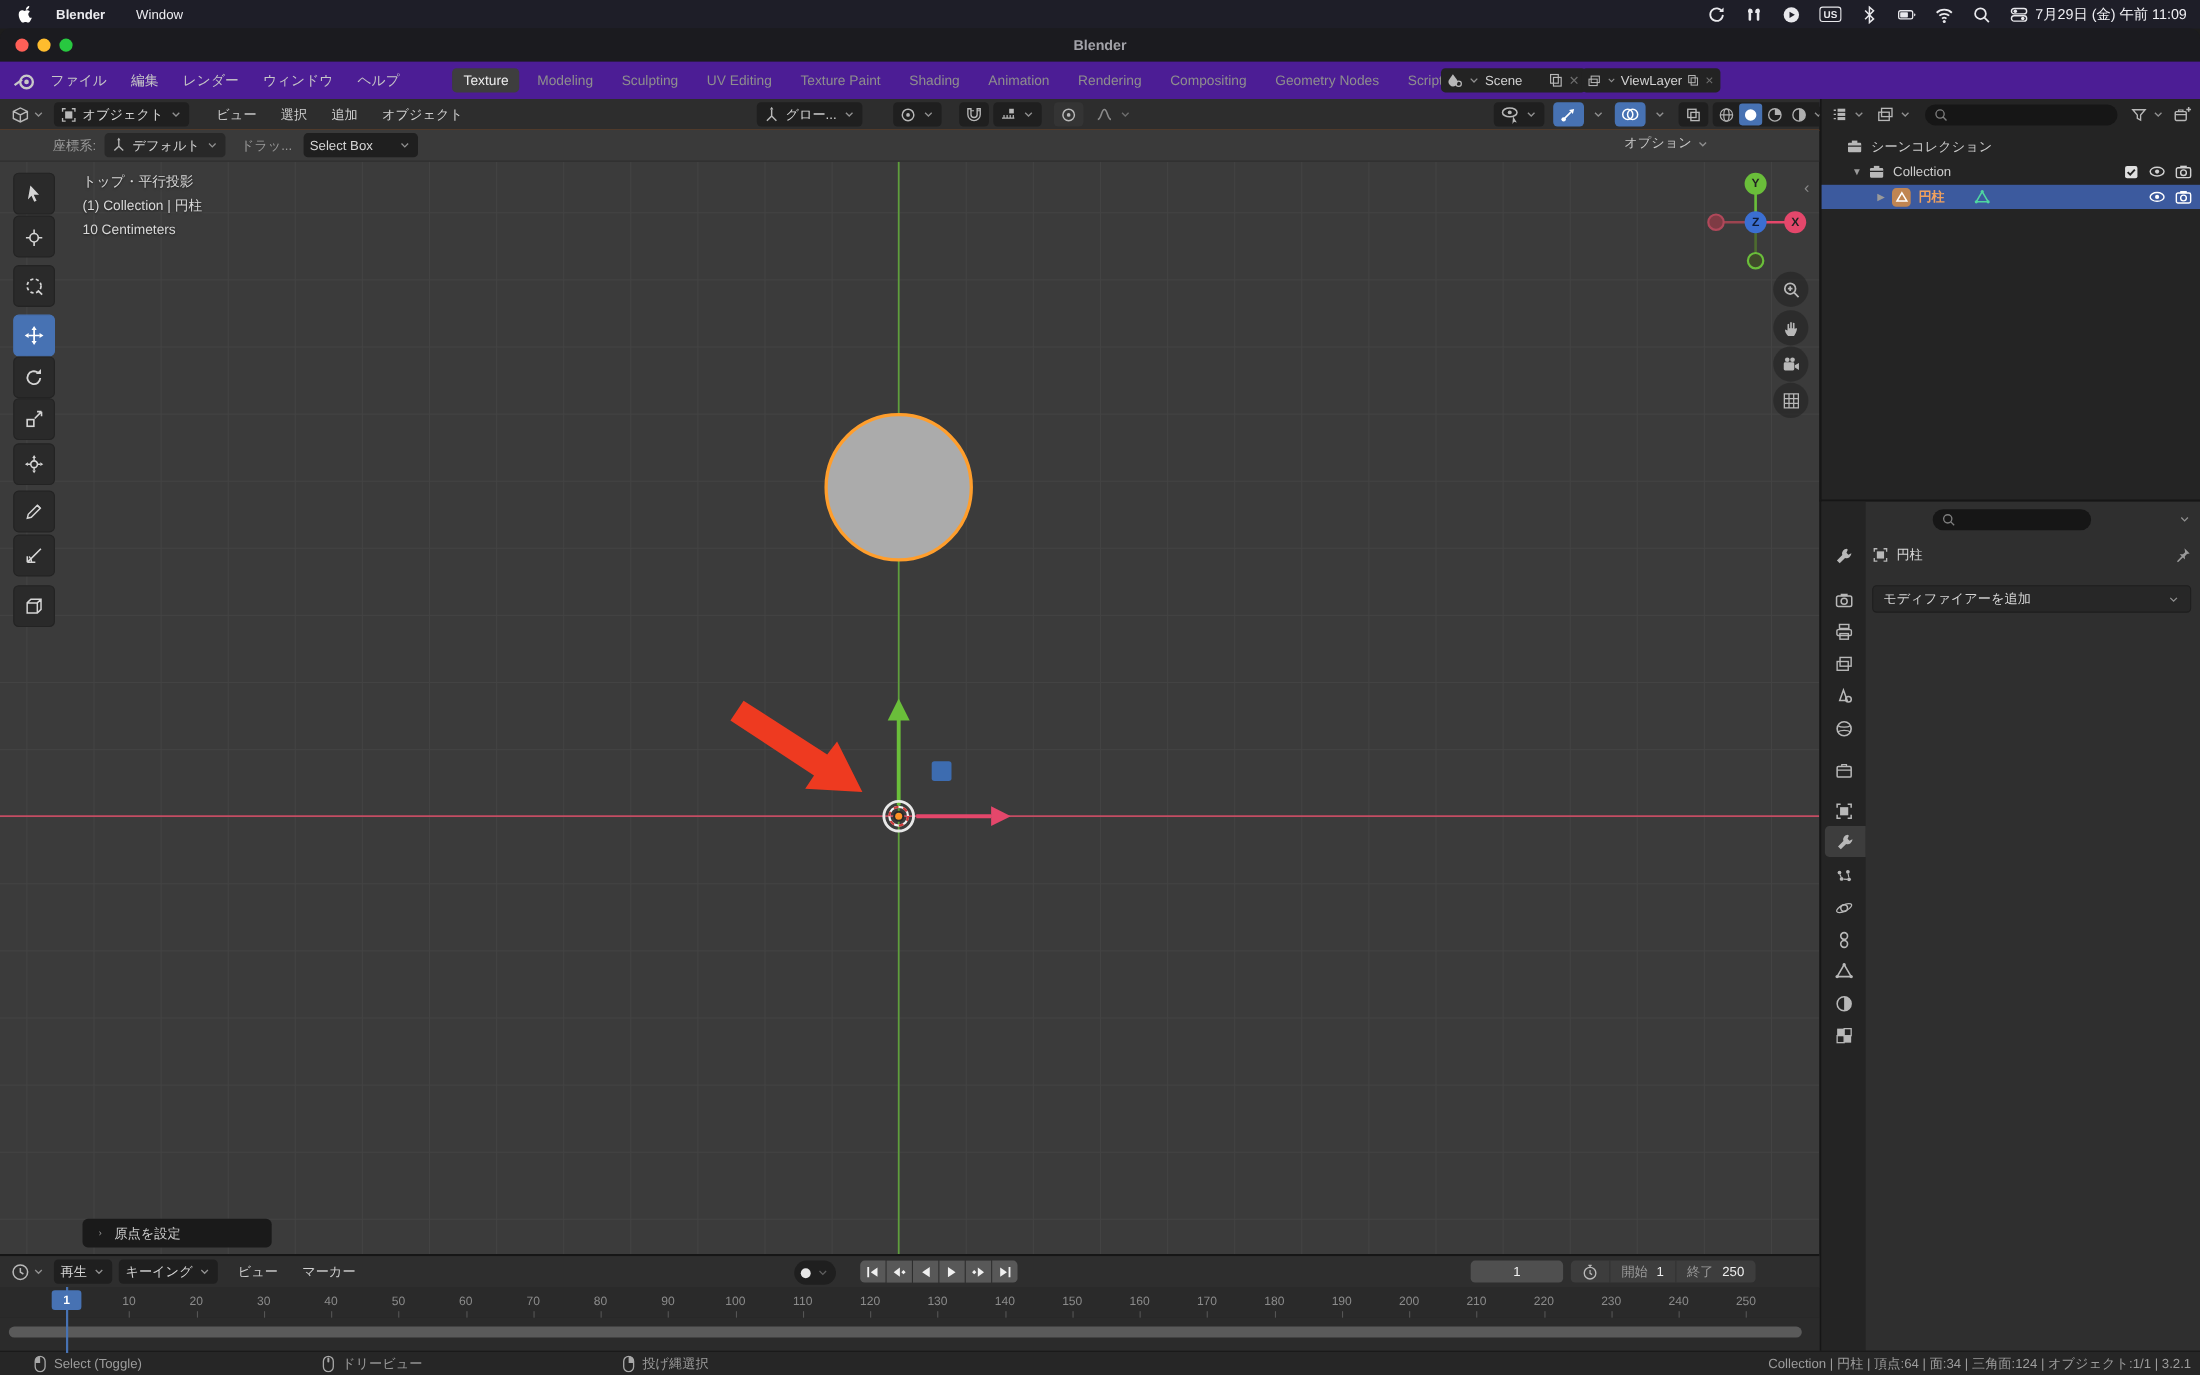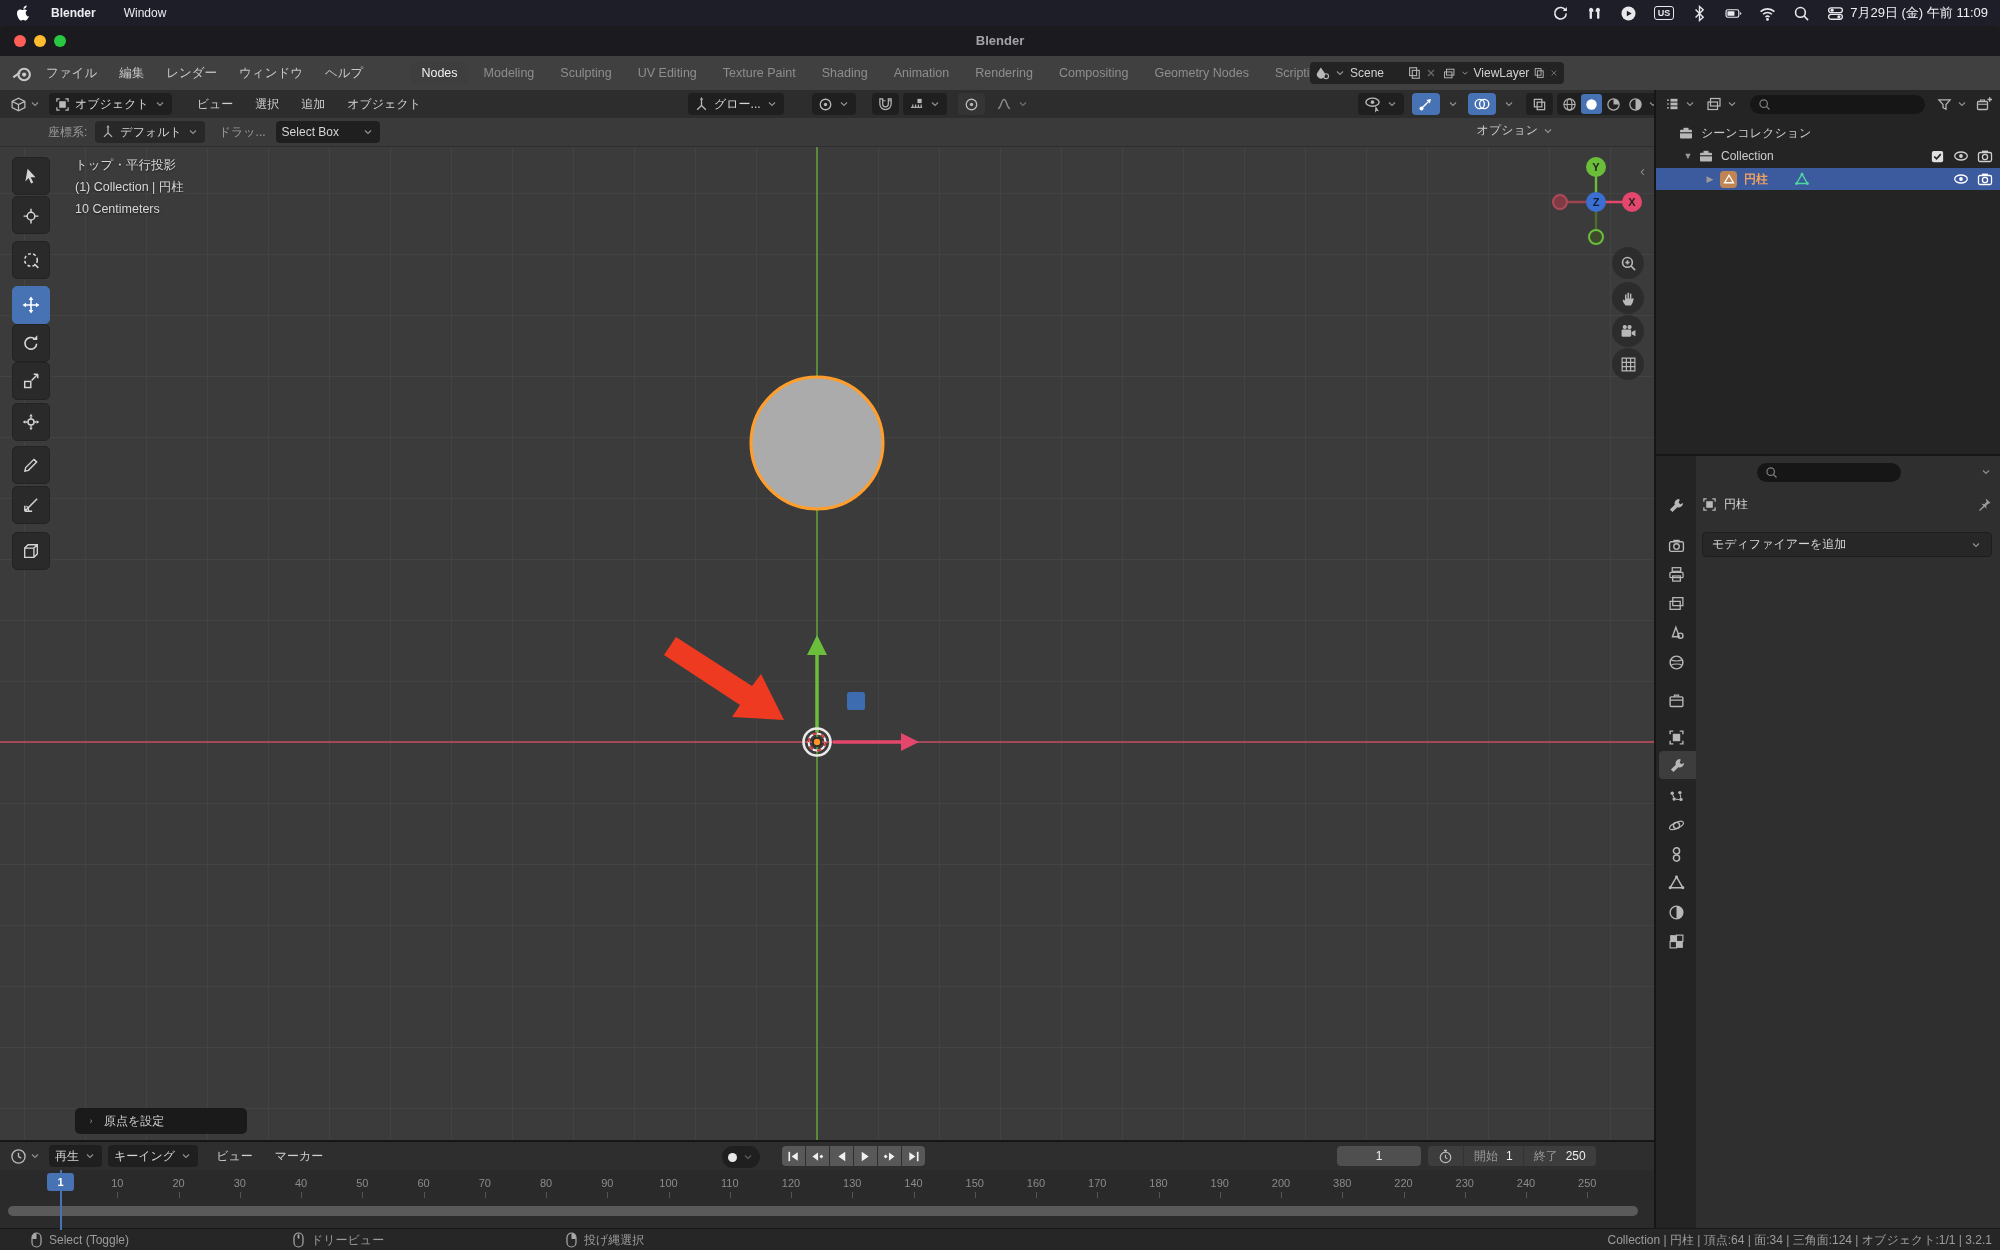--- a/index.html
+++ b/index.html
@@ -16,21 +16,21 @@
   #menubar .mname{margin-right:28px;}
   #mb-icons{display:flex;align-items:center;gap:17px;margin-left:auto;}
   #mb-icons .ic{width:17px;height:17px;color:#e8e8ec;}
   .kbpill{border:1.5px solid #e8e8ec;border-radius:3px;font-size:9px;font-weight:bold;padding:1px 3px;color:#e8e8ec;}
   #clock{margin:0 12px 0 6px;font-size:13px;color:#f0f0f4;white-space:nowrap;text-align:center;}
   
   #titlebar{left:0;top:26px;width:2000px;height:30px;background:#1b1b1f;border-radius:9px 9px 0 0;border-bottom:1px solid #101012;}
   .tl{width:12px;height:12px;border-radius:50%;position:absolute;top:9px;}
   #titlebar .wt{position:absolute;left:0;right:0;top:7px;text-align:center;color:#a2a2a8;font-weight:bold;font-size:13px;}
   
-  #topbar{left:0;top:56px;width:2000px;height:34px;background:#404040;display:flex;align-items:center;border-bottom:7px solid #c4b5fd;}
+  #topbar{left:0;top:56px;width:2000px;height:34px;background:#4c1d95;display:flex;align-items:center;border-bottom:7px solid #c4b5fd;}
   #topbar .menu{color:#c6c6c6;margin-right:22px;font-size:12.5px;white-space:nowrap;}
   #tb-ws{display:flex;align-items:center;gap:6px;margin-left:26px;}
   #tb-ws .ws{padding:4px 10px;border-radius:4px;color:#8e8e8e;font-size:12.5px;white-space:nowrap;}
   #tb-ws .ws.active{background:#3e3e3e;color:#efefef;}
   #tb-ws .plus{color:#9a9a9a;font-size:15px;padding:0 4px;}
   .idpill{display:flex;align-items:center;background:#232323;border-radius:4px;height:22px;padding:0 5px;gap:4px;}
   .idpill .txt{color:#d2d2d2;}
   
   #viewport{left:0;top:90px;width:1654px;height:1050px;background:#3b3b3b;overflow:hidden;}
   #vph1{position:absolute;left:0;top:0;width:100%;height:28px;background:#2d2d2d;display:flex;align-items:center;border-bottom:1px solid #f97316;z-index:30;}
@@ -177,21 +177,21 @@
         </svg>
       </span>
     <span id="tb-menus" class="row">
         <span class="menu">ファイル</span>
         <span class="menu">編集</span>
         <span class="menu">レンダー</span>
         <span class="menu">ウィンドウ</span>
         <span class="menu">ヘルプ</span>
       </span>
     <span id="tb-ws">
-        <span class="ws active">Nodes</span>
+        <span class="ws active">Texture</span>
         <span class="ws">Modeling</span>
         <span class="ws">Sculpting</span>
         <span class="ws">UV Editing</span>
         <span class="ws">Texture Paint</span>
         <span class="ws">Shading</span>
         <span class="ws">Animation</span>
         <span class="ws">Rendering</span>
         <span class="ws">Compositing</span>
         <span class="ws">Geometry Nodes</span>
         <span class="ws">Scripting</span>
@@ -1100,21 +1100,21 @@
         <span class="rnum" style="left: 1036px;">160</span>
         <span class="rtick" style="left: 1036px;"></span>
         <span class="rnum" style="left: 1097.25px;">170</span>
         <span class="rtick" style="left: 1097.25px;"></span>
         <span class="rnum" style="left: 1158.5px;">180</span>
         <span class="rtick" style="left: 1158.5px;"></span>
         <span class="rnum" style="left: 1219.75px;">190</span>
         <span class="rtick" style="left: 1219.75px;"></span>
         <span class="rnum" style="left: 1281px;">200</span>
         <span class="rtick" style="left: 1281px;"></span>
-        <span class="rnum" style="left: 1342.25px;">380</span>
+        <span class="rnum" style="left: 1342.25px;">210</span>
         <span class="rtick" style="left: 1342.25px;"></span>
         <span class="rnum" style="left: 1403.5px;">220</span>
         <span class="rtick" style="left: 1403.5px;"></span>
         <span class="rnum" style="left: 1464.75px;">230</span>
         <span class="rtick" style="left: 1464.75px;"></span>
         <span class="rnum" style="left: 1526px;">240</span>
         <span class="rtick" style="left: 1526px;"></span>
         <span class="rnum" style="left: 1587.25px;">250</span>
         <span class="rtick" style="left: 1587.25px;"></span>
       </div>

